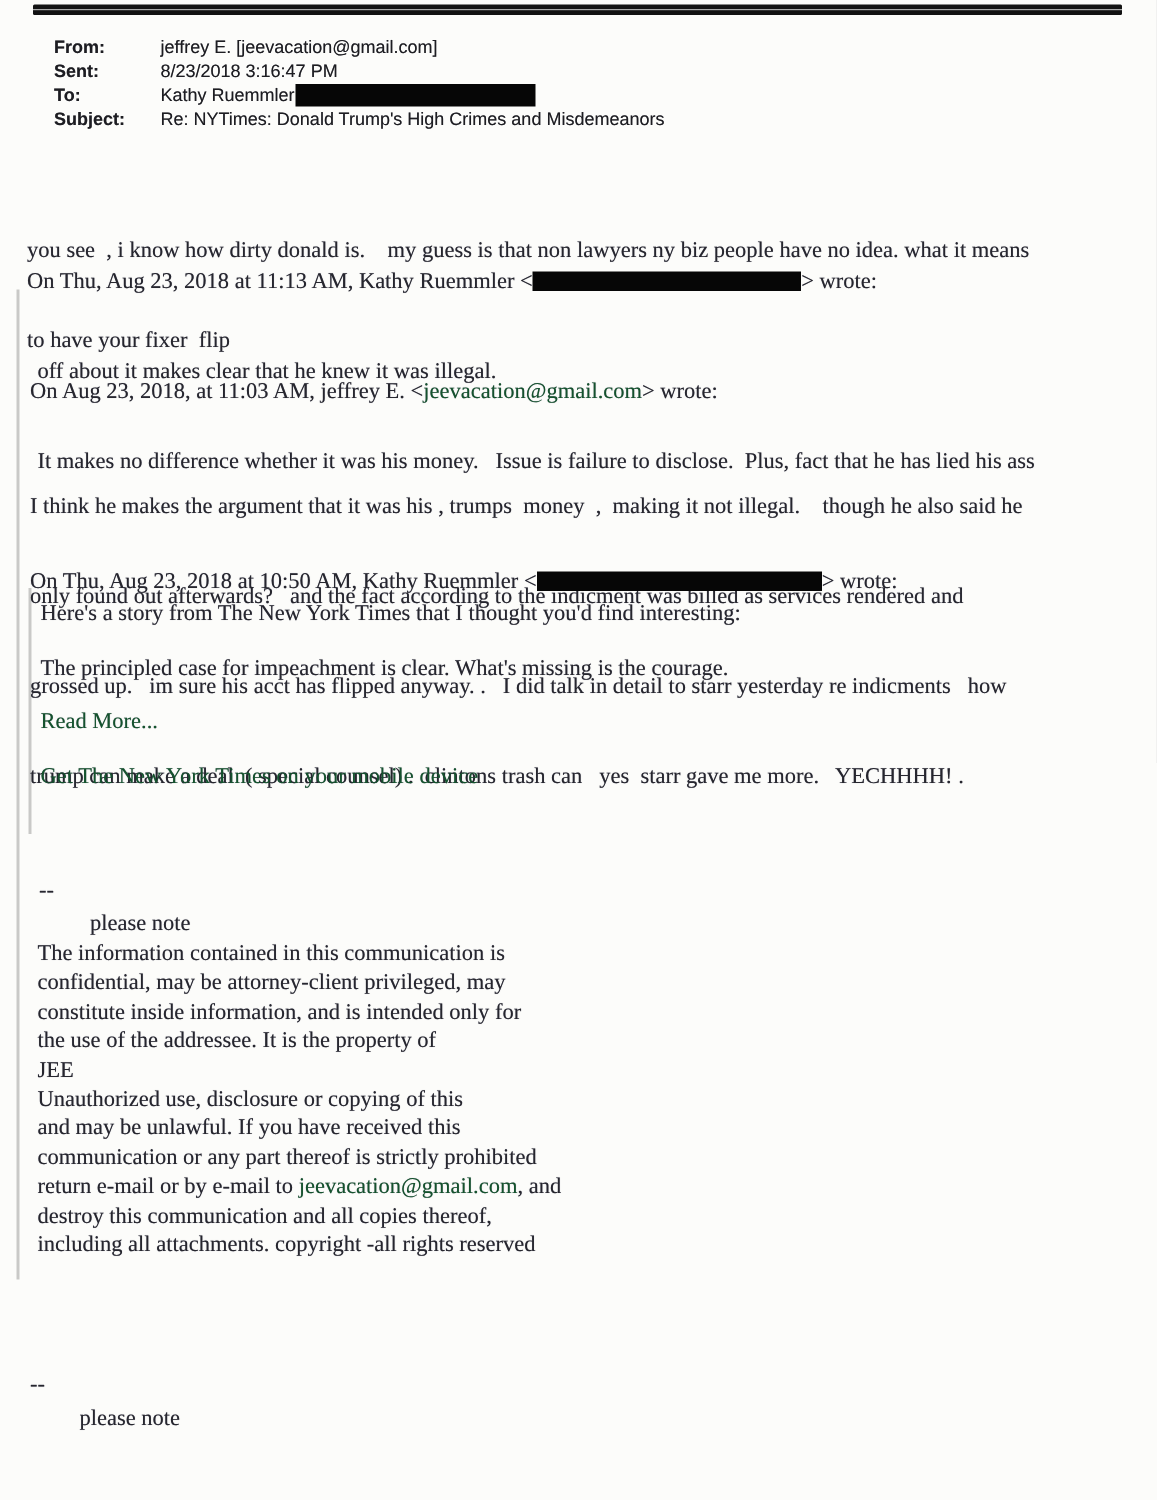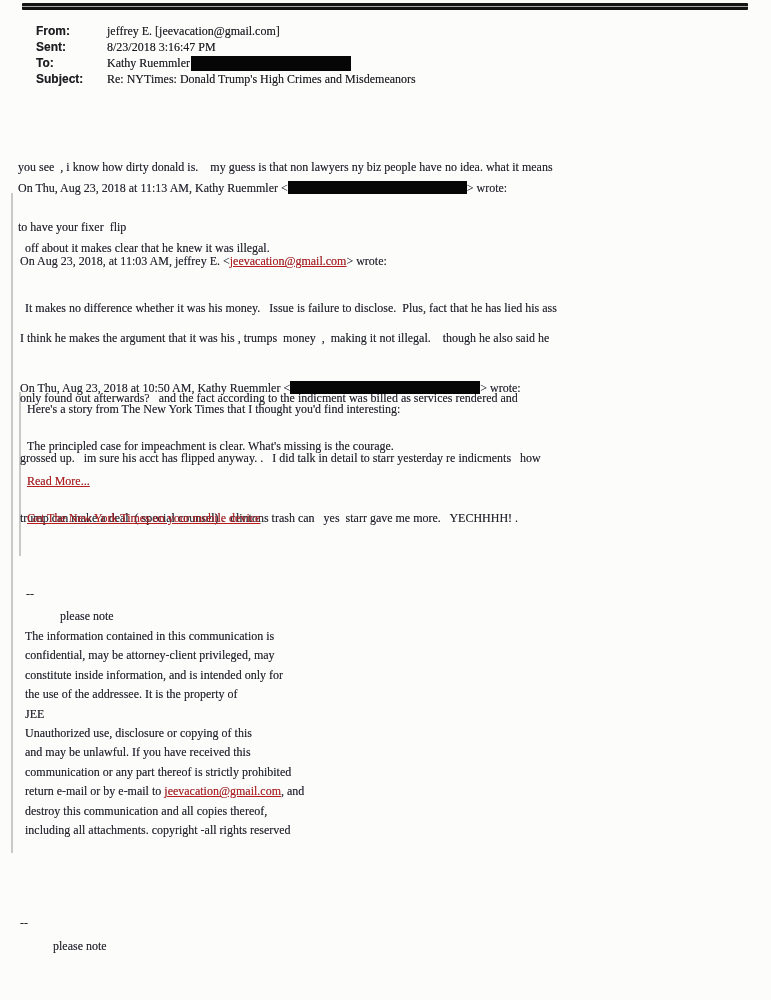--- a/index.html
+++ b/index.html
@@ -22,32 +22,32 @@
   
   .hdr{
     left:36px;top:23px;
     display:grid;grid-template-columns:71px auto;
     font-family:"Liberation Sans",sans-serif;
     font-size:12px;line-height:16px;
     color:#1d1d22;
     text-shadow:0 0 .4px rgba(30,30,40,.55);
   }
   .hdr .lbl{font-weight:bold;}
-  .hdr .val{white-space:pre;font-family:Liberation Serif, serif;}
+  .hdr .val{white-space:pre;}
   
   .t{
-    font-size:12px;line-height:20px;white-space:pre;
+    font-size:15px;line-height:20px;white-space:pre;
     text-shadow:0 0 .45px rgba(30,30,60,.5);
   }
   .sig .t{line-height:19.4px;}
   .redact{display:inline-block;background:#060606;}
   .redact-hdr{width:160px;height:15px;vertical-align:-4px;margin-left:1px;}
   .redact-q1{width:179px;height:13px;vertical-align:-2px;}
   .redact-q3{width:190px;height:13px;vertical-align:-2px;}
-  .lnk{color:#b91c1c;text-decoration:underline;cursor:pointer;}
+  .lnk{color:#14532d;cursor:pointer;}
   .vline{position:absolute;width:2px;background:#c9c9c7;}
   .vline-outer{left:11px;top:193px;height:660px;}
   .vline-inner{left:19px;top:392px;height:164px;}
 </style>
 </head>
 <body>
 
 <div class="page">
 
   <div class="abs top-rule"></div>

